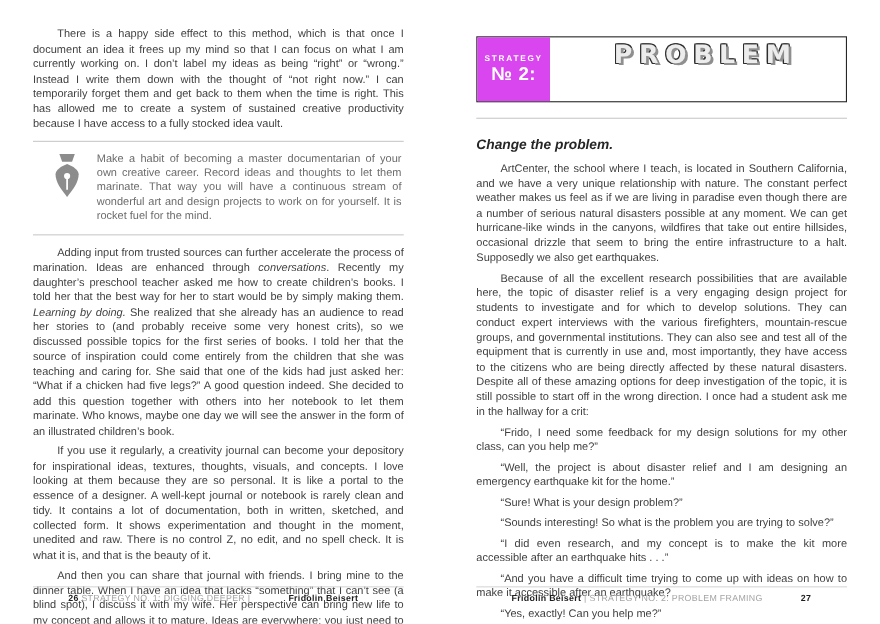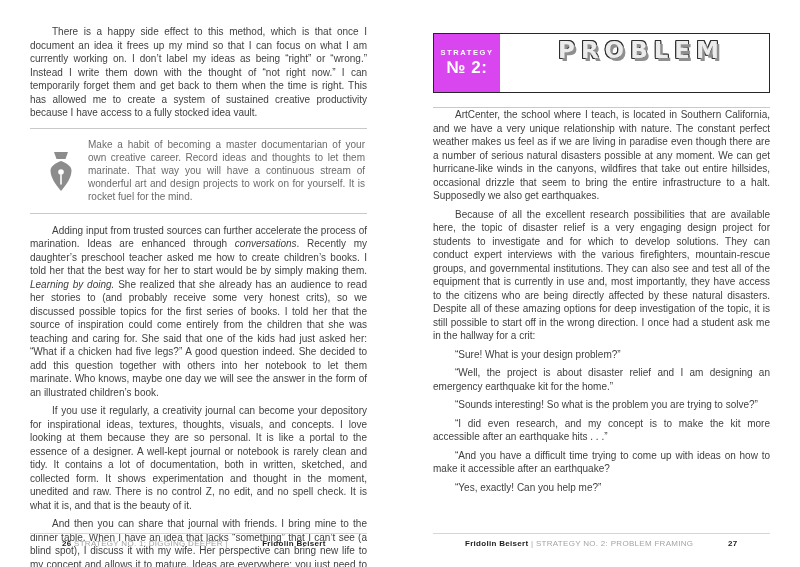--- a/index.html
+++ b/index.html
@@ -15,21 +15,21 @@
   
   .copy{font-size:10px;line-height:13.5px;text-align:justify;color:#3f3f3f;}
   .copy p{margin:0 0 5px 0;text-indent:22px;}
   .it{font-style:italic;}
   .page-left .flow{padding-top:25px;}
 
   
   .note{
     border-top:1px solid #c9c9c9;border-bottom:1px solid #c9c9c9;
     margin:8px 0 10px 0;padding:9px 0 9px 0;
-    display:flex;align-items:center;gap:14px;
+    display:flex;align-items:flex-start;gap:14px;
   }
   .note .nib{flex:0 0 26px;margin-left:18px;margin-top:2px;}
   .note-text{
     font-size:10px;line-height:13.2px;text-align:justify;color:#6b6b6b;flex:1;
     margin-right:2px;
   }
 
   
   .strategy-box{
     margin-top:33px;border:1.5px solid #262626;display:flex;height:60px;box-sizing:border-box;
@@ -103,26 +103,28 @@
       <div class="strategy-kicker">STRATEGY</div>
       <div class="strategy-number">№ 2:</div>
     </div>
     <div class="strategy-title">
       <div class="display-line">PROBLEM</div>
     </div>
   </div>
 
   <hr class="rule">
 
+  <div class="section-heading">Change the problem.</div>
 
   <div class="copy">
     <p>ArtCenter, the school where I teach, is located in Southern California, and we have a very unique relationship with nature. The constant perfect weather makes us feel as if we are living in paradise even though there are a number of serious natural disasters possible at any moment. We can get hurricane-like winds in the canyons, wildfires that take out entire hillsides, occasional drizzle that seem to bring the entire infrastructure to a halt. Supposedly we also get earthquakes.</p>
     <p>Because of all the excellent research possibilities that are available here, the topic of disaster relief is a very engaging design project for students to investigate and for which to develop solutions. They can conduct expert interviews with the various firefighters, mountain-rescue groups, and governmental institutions. They can also see and test all of the equipment that is currently in use and, most importantly, they have access to the citizens who are being directly affected by these natural disasters. Despite all of these amazing options for deep investigation of the topic, it is still possible to start off in the wrong direction. I once had a student ask me in the hallway for a crit:</p>
+    <p>“Frido, I need some feedback for my design solutions for my other class, can you help me?”</p>
+    <p>“Well, the project is about disaster relief and I am designing an emergency earthquake kit for the home.”</p>
     <p>“Sure! What is your design problem?”</p>
-    <p>“Well, the project is about disaster relief and I am designing an emergency earthquake kit for the home.”</p>
     <p>“Sounds interesting! So what is the problem you are trying to solve?”</p>
     <p>“I did even research, and my concept is to make the kit more accessible after an earthquake hits . . .”</p>
     <p>“And you have a difficult time trying to come up with ideas on how to make it accessible after an earthquake?</p>
     <p>“Yes, exactly! Can you help me?”</p>
 
   </div>
 
   <div class="footer footer-right">
     <span class="strong">Fridolin Beisert</span><span> | </span><span>STRATEGY NO. 2: PROBLEM FRAMING </span><span class="strong">27</span>
   </div>

